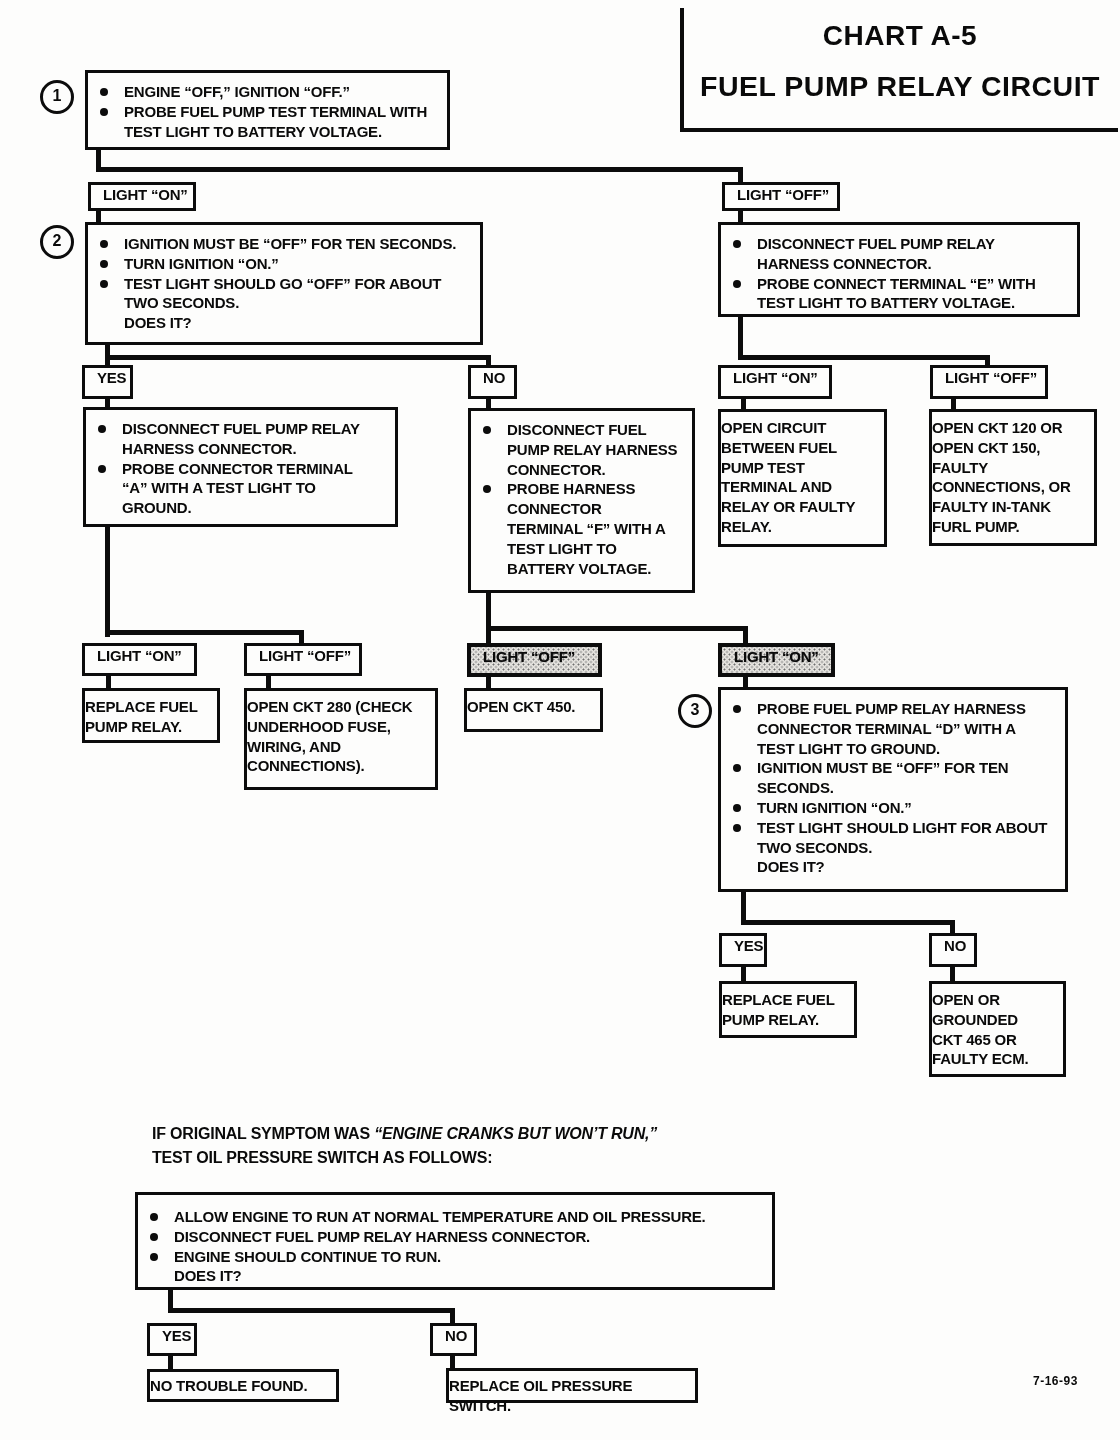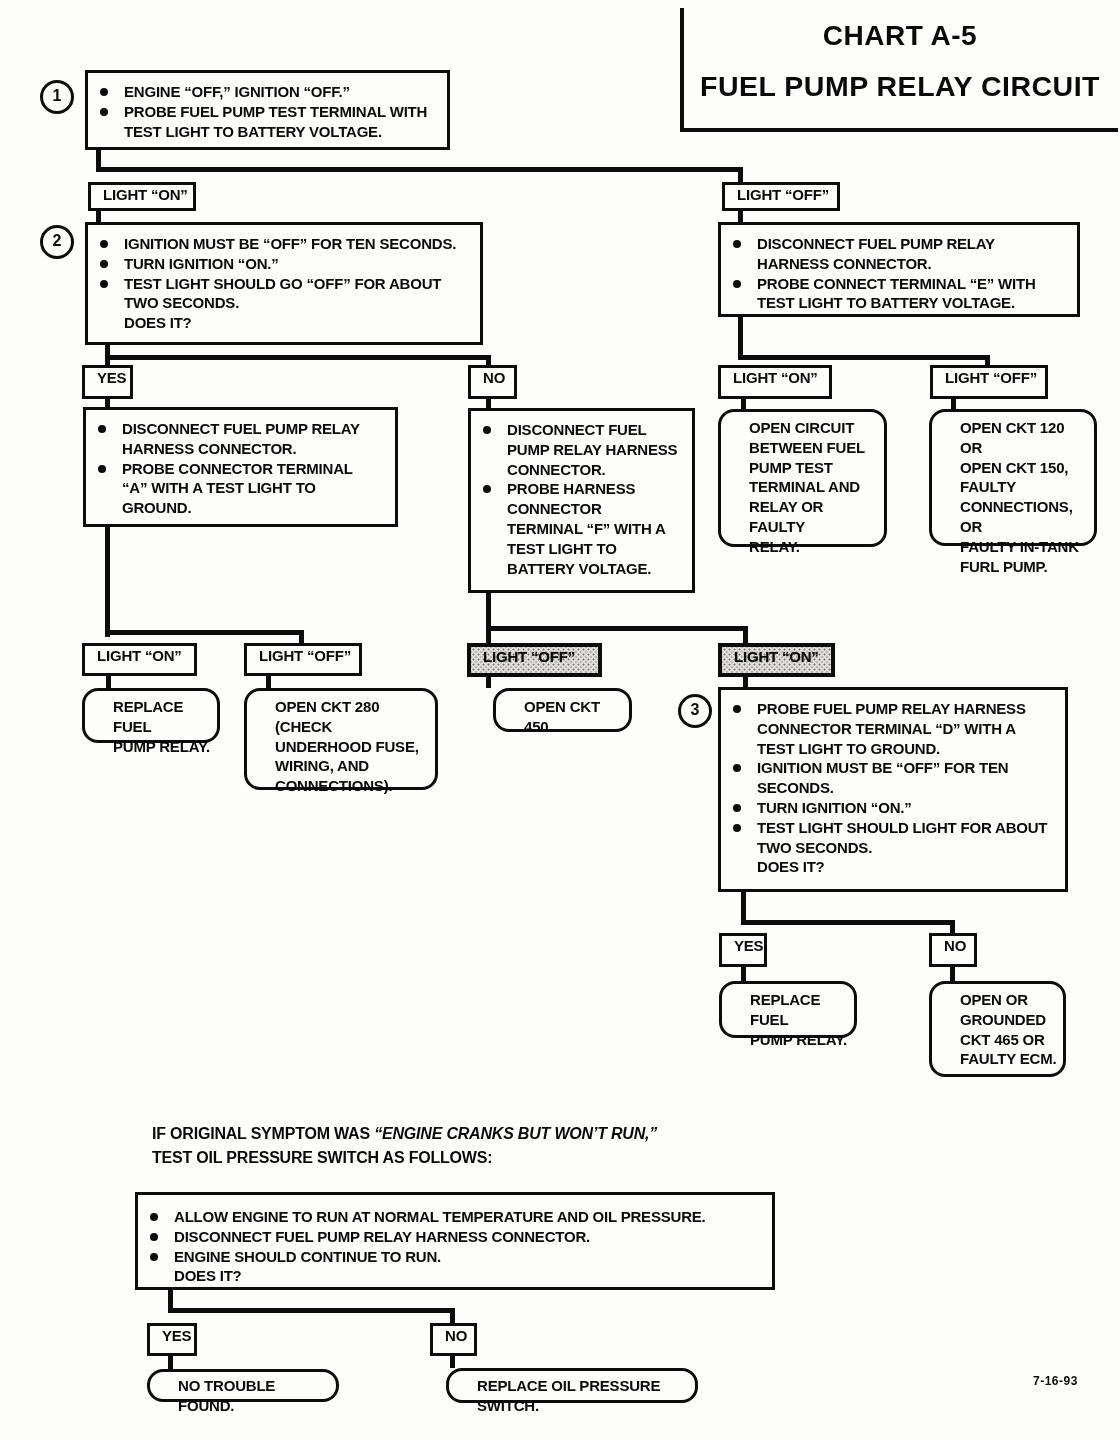--- a/index.html
+++ b/index.html
@@ -7,21 +7,21 @@
     position:relative;width:1120px;height:1440px;background:#fdfdfc;
     font-family:"Liberation Sans","DejaVu Sans",sans-serif;
     color:#0a0a0a;overflow:hidden;
   }
   .box{
     position:absolute;background:#fdfdfc;border:3px solid #0c0c0c;
     box-sizing:border-box;font-weight:700;font-size:15px;line-height:1.32;
     letter-spacing:-0.2px;
   }
   .label-box{display:flex;padding-left:12px;white-space:nowrap;}
-  .result-box{padding:6px 4px 4px 28px;white-space:pre-line;border-radius:16px;}
+  .result-box{padding:6px 4px 4px 0;white-space:pre-line;}
   .bullets{padding:9px 6px 4px 0;}
   .bullet-item{display:flex;align-items:flex-start;margin:0;}
   .bullet-item .dot{
     flex:none;width:8px;height:8px;background:#0c0c0c;border-radius:50%;
     margin:6px 16px 0 12px;
   }
   .bullet-item .bt{white-space:pre-line;}
   .hatch{
     background-color:#e6e4e0;
     background-image:
@@ -212,21 +212,21 @@
   <div class="box result-box" data-name="result-replace-fuel-pump-relay-1" style="left:82px;top:688px;width:138px;height:55px;">REPLACE FUEL
 PUMP RELAY.</div>
   <div class="box result-box" data-name="result-open-ckt-440" style="left:244px;top:688px;width:194px;height:102px;">OPEN CKT 280 (CHECK
 UNDERHOOD FUSE,
 WIRING, AND
 CONNECTIONS).</div>
 
   <div class="box label-box hatch" data-name="label-light-off-4" style="left:467px;top:643px;width:135px;height:34px;">
       <span data-name="label-text">LIGHT “OFF”</span>
     </div>
-  <div class="box result-box" data-name="result-open-ckt-450" style="left:493px;top:688px;width:139px;height:44px;">OPEN CKT 450.</div>
+  <div class="box result-box" data-name="result-open-ckt-450" style="left:464px;top:688px;width:139px;height:44px;">OPEN CKT 450.</div>
   <div class="box label-box hatch" data-name="label-light-on-4" style="left:718px;top:643px;width:117px;height:34px;">
       <span data-name="label-text">LIGHT “ON”</span>
     </div>
 
   <div class="box bullets" data-name="node-step3" style="left:718px;top:687px;width:350px;height:205px;">
       <div class="bullet-item" data-name="bullet-item">
         <span class="dot" data-name="bullet-icon"></span>
         <span class="bt" data-name="bullet-text">PROBE FUEL PUMP RELAY HARNESS
 CONNECTOR TERMINAL “D” WITH A
 TEST LIGHT TO GROUND.</span>

